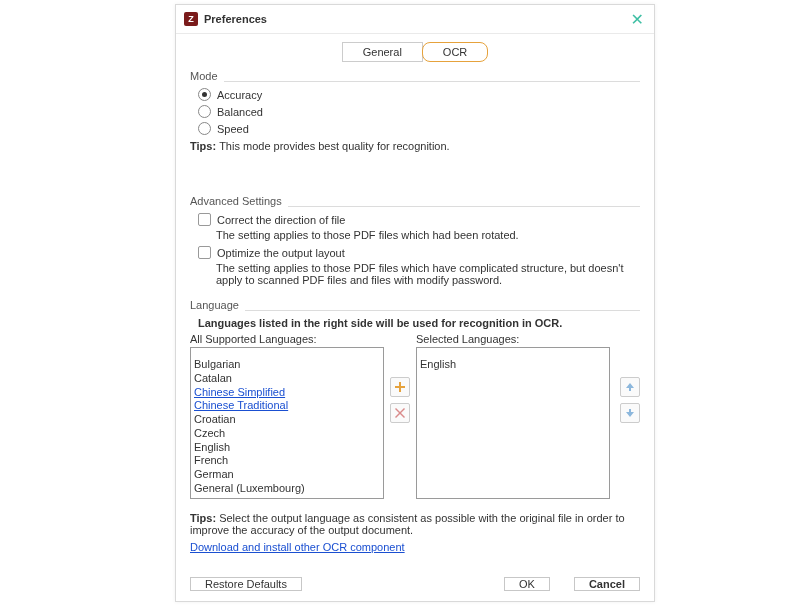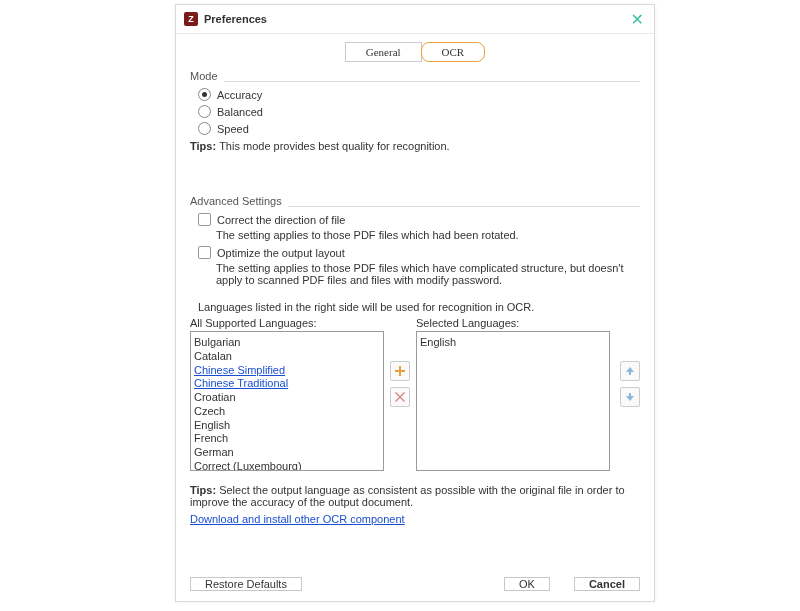--- a/index.html
+++ b/index.html
@@ -3,40 +3,40 @@
 <meta charset="utf-8">
 <style>
   html,body{margin:0;padding:0;background:#fdfdfd;font-family:"Segoe UI",Arial,sans-serif;font-size:11px;color:#333;}
   .stage{width:800px;height:611px;position:relative;background:#fff;}
   .dialog{position:absolute;left:175px;top:4px;width:478px;height:596px;border:1px solid #d9d9d9;background:#fff;box-shadow:0 0 4px rgba(0,0,0,0.06);}
   .titlebar{height:28px;display:flex;align-items:center;padding:0 8px;border-bottom:1px solid #eaeaea;}
   .appicon{width:14px;height:14px;background:#7a1b1b;border-radius:2px;margin-right:6px;display:flex;align-items:center;justify-content:center;color:#fff;font-size:9px;font-weight:bold;}
   .title{font-weight:600;flex:1;color:#333;}
   .close{font-size:16px;font-weight:300;color:#3fbfa4;cursor:pointer;padding:0 2px;}
   .body{padding:6px 14px 10px 14px;}
-  .tabs{display:flex;justify-content:center;margin:2px 0 8px;font-family:Liberation Serif, serif;}
+  .tabs{display:flex;justify-content:center;margin:2px 0 8px;}
   .tab{border:1px solid #ccc;padding:3px 20px;background:#fff;cursor:pointer;font-size:11px;}
   .tab+.tab{margin-left:-1px;}
   .tab.active{border-color:#e6a23c;color:#333;border-radius:8px;}
   .group{margin-top:6px;}
   .group-header{display:flex;align-items:flex-end;margin-bottom:4px;}
   .group-header .lab{color:#555;margin-right:6px;}
   .group-header .rule{flex:1;height:1px;background:#dcdcdc;}
   .radio-row,.check-row{display:flex;align-items:center;padding:2px 0 2px 8px;}
   .radio{width:11px;height:11px;border:1px solid #888;border-radius:50%;margin-right:6px;display:flex;align-items:center;justify-content:center;}
   .radio.checked::after{content:"";width:5px;height:5px;background:#333;border-radius:50%;}
   .check{width:11px;height:11px;border:1px solid #999;border-radius:2px;margin-right:6px;}
   .tips{padding:3px 0 3px 0;color:#333;}
   .tips .tl{font-weight:600;}
   .subdesc{padding:1px 0 3px 26px;color:#333;}
-  .lang-note{padding:2px 0 4px 8px;}
+  .lang-note{padding:2px 0 4px 8px;font-weight:bold;}
   .lang-cols{display:flex;gap:6px;align-items:flex-start;}
   .col{flex:1;min-width:0;}
   .list-label{margin-bottom:2px;}
-  .listbox{border:1px solid #9a9a9a;height:130px;overflow:auto;padding:4px 3px;background:#fff;font-size:11px;line-height:1.25;}
+  .listbox{border:1px solid #9a9a9a;height:130px;overflow:auto;padding:10px 3px;background:#fff;font-size:11px;line-height:1.25;}
   .listbox .item{white-space:nowrap;}
   .listbox .link{color:#1a4fd1;text-decoration:underline;cursor:pointer;}
   .midbtns{display:flex;flex-direction:column;gap:6px;padding-top:44px;}
   .iconbtn{width:18px;height:18px;border:1px solid #ccc;border-radius:2px;background:#fafafa;display:flex;align-items:center;justify-content:center;font-size:13px;cursor:pointer;}
   .iconbtn svg{width:10px;height:10px;}
   .sidebtns{display:flex;flex-direction:column;gap:6px;padding-top:44px;padding-left:4px;}
   .tiplink{color:#1a4fd1;text-decoration:underline;cursor:pointer;display:inline-block;margin-top:2px;}
   .footer{position:absolute;left:14px;right:14px;bottom:10px;display:flex;align-items:center;}
   .btn{border:1px solid #c7c7c7;background:#fff;padding:0 14px;font-size:11px;cursor:pointer;}
   .btn+.btn{margin-left:24px;font-weight:bold;}
@@ -94,35 +94,39 @@
         </div>
         <div class="subdesc">The setting applies to those PDF files which had been rotated.</div>
         <div class="check-row">
           <span class="check"></span>
           <span>Optimize the output layout</span>
         </div>
         <div class="subdesc">The setting applies to those PDF files which have complicated structure, but doesn't apply to scanned PDF files and files with modify password.</div>
       </div>
 
       <div class="group" style="margin-top:10px;">
+        <div class="group-header">
+            <span class="lab">Language</span>
+            <span class="rule"></span>
+          </div>
         <div class="lang-note">Languages listed in the right side will be used for recognition in OCR.</div>
         <div class="lang-cols">
           <div class="col">
             <div class="list-label">All Supported Languages:</div>
             <div class="listbox" id="all-list">
                 <div class="item">Bulgarian</div>
                 <div class="item">Catalan</div>
                 <div class="item link">Chinese Simplified</div>
                 <div class="item link">Chinese Traditional</div>
                 <div class="item">Croatian</div>
                 <div class="item">Czech</div>
                 <div class="item">English</div>
                 <div class="item">French</div>
                 <div class="item">German</div>
-                <div class="item">Correct (Luxembourg)</div>
+                <div class="item">General (Luxembourg)</div>
               </div>
           </div>
           <div class="midbtns">
             <div class="iconbtn" title="add">
               <svg viewBox="0 0 10 10">
                   <path d="M4 0h2v4h4v2H6v4H4V6H0V4h4z" fill="#e6a23c"></path>
                 </svg>
             </div>
             <div class="iconbtn" title="remove">
               <svg viewBox="0 0 10 10">

